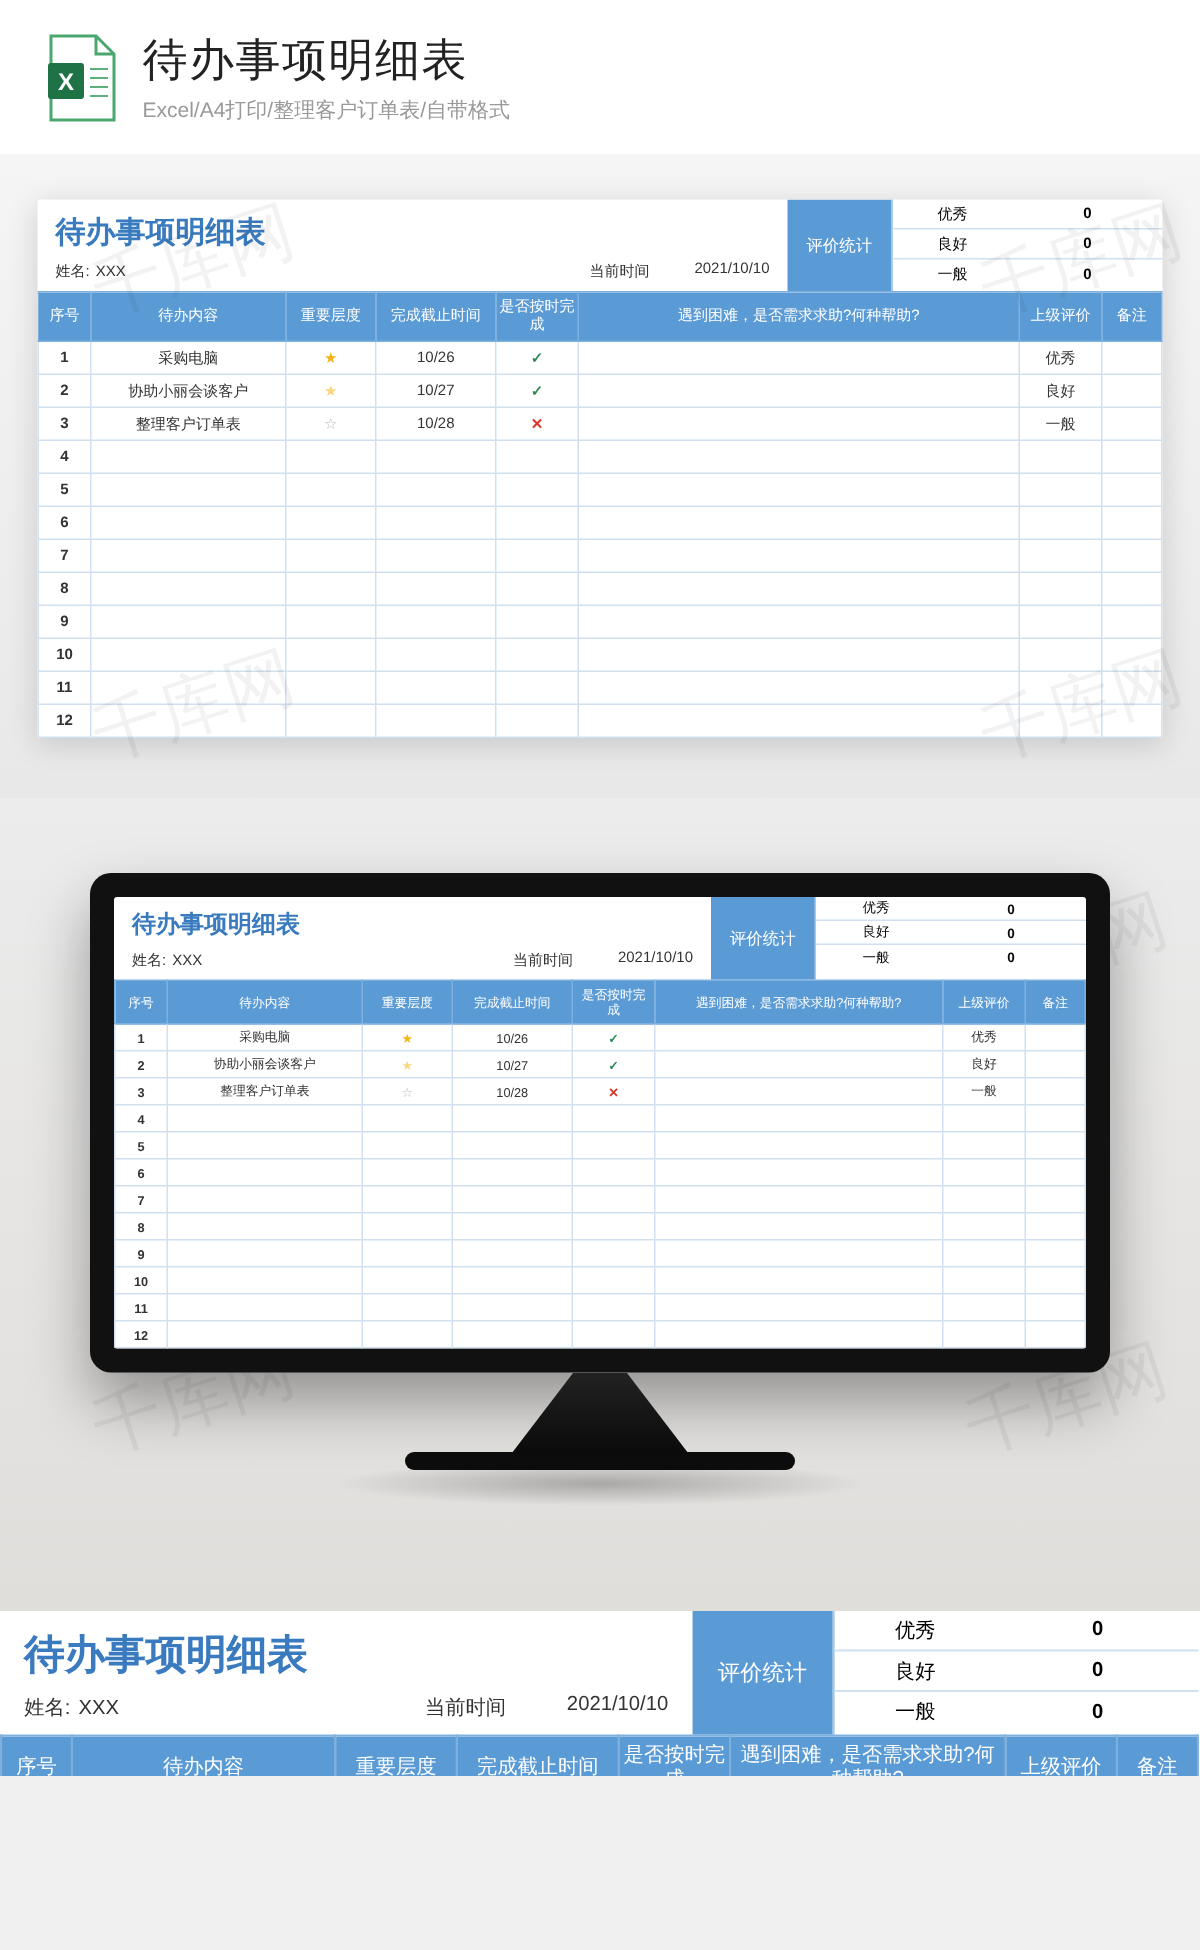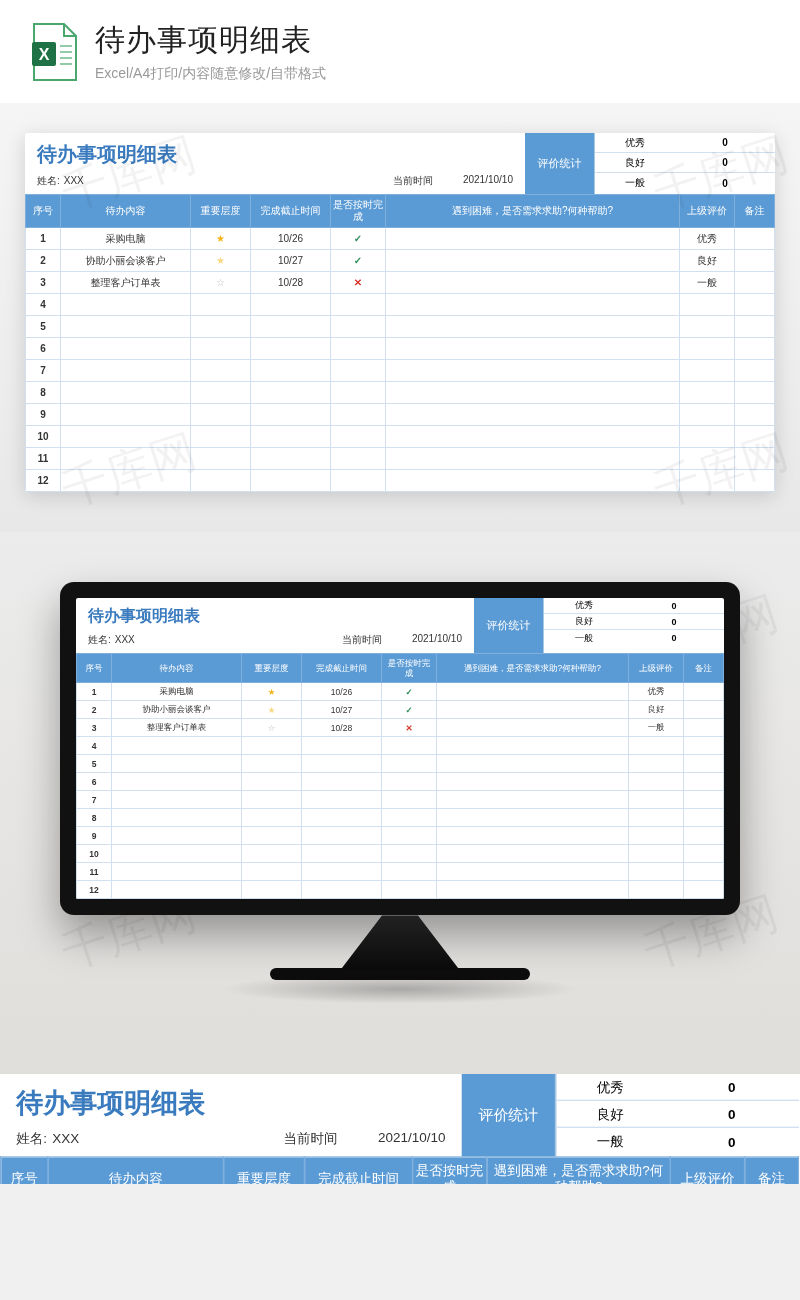--- a/index.html
+++ b/index.html
@@ -193,21 +193,21 @@
       <g stroke="#4aa76e" stroke-width="1.2">
         <line x1="30" y1="24" x2="42" y2="24"></line>
           <line x1="30" y1="30" x2="42" y2="30"></line>
         <line x1="30" y1="36" x2="42" y2="36"></line>
           <line x1="30" y1="42" x2="42" y2="42"></line>
       </g>
     </svg>
   </div>
   <div class="header-text">
     <div class="title">待办事项明细表</div>
-    <div class="subtitle">Excel/A4打印/内容随意修改/自带格式</div>
+    <div class="subtitle">Excel/A4打印/整理客户订单表/自带格式</div>
   </div>
 </div>
 
 <div class="preview-area">
   <div class="wm" style="top:40px;left:60px">千库网</div>
   <div class="wm" style="top:40px;right:10px">千库网</div>
   <div class="wm" style="bottom:30px;left:60px">千库网</div>
   <div class="wm" style="bottom:30px;right:10px">千库网</div>
   <div id="sheet1" class="sheet">
     <div class="sheet-top">

